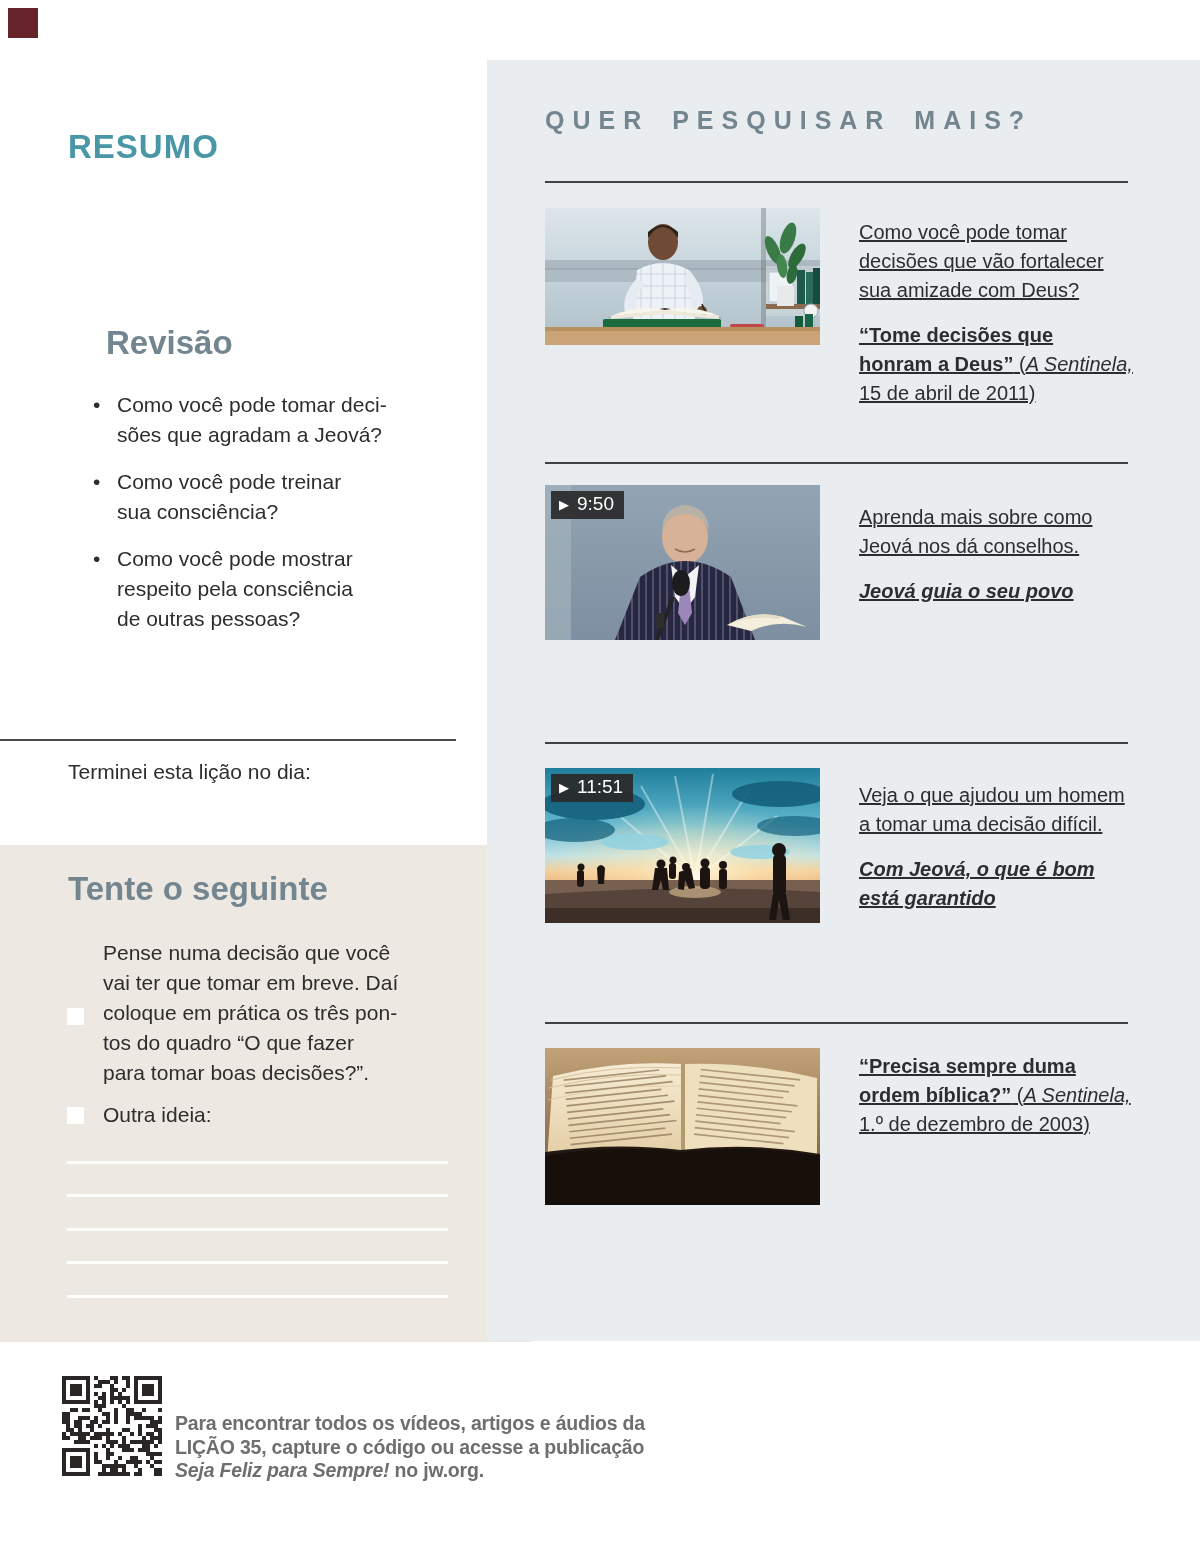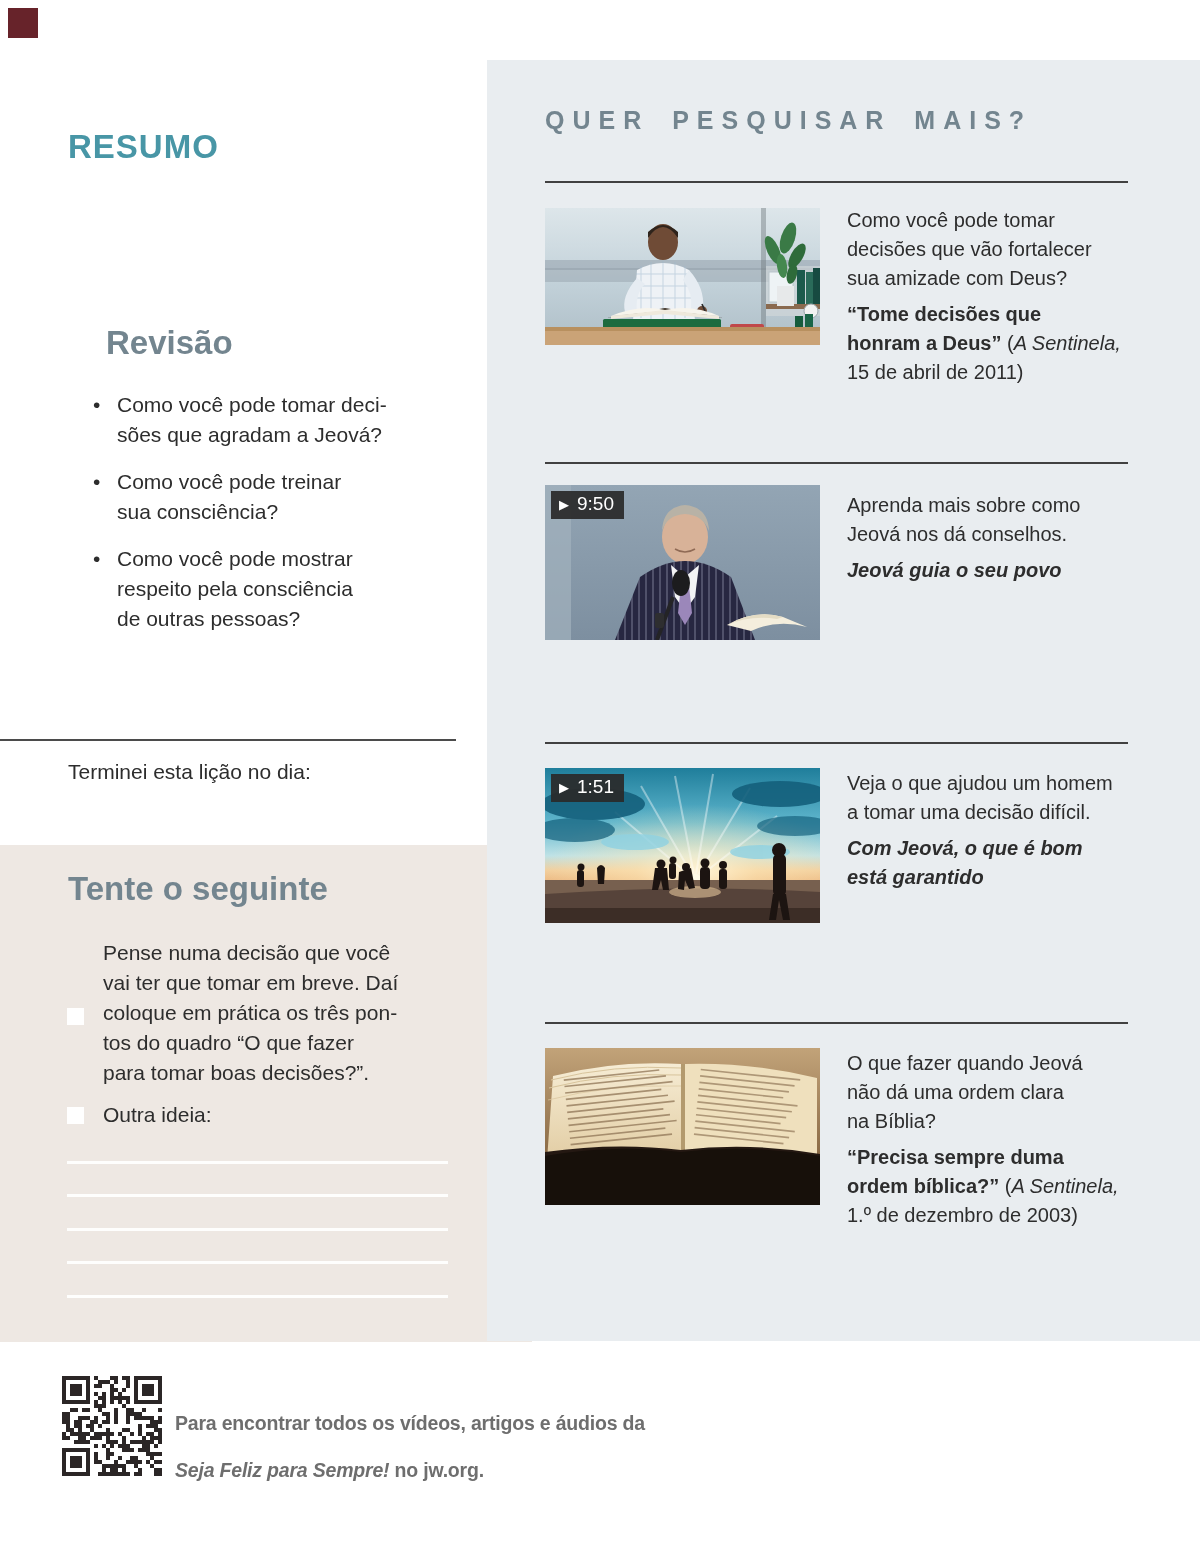--- a/index.html
+++ b/index.html
@@ -35,21 +35,21 @@
   .panel{position:absolute;left:487px;top:60px;width:713px;height:1281px;background:var(--panel,#e9edf0);}
   .panel-title{position:absolute;left:58px;top:46px;margin:0;font-size:25px;font-weight:bold;
                letter-spacing:8px;word-spacing:8px;color:var(--slate,#73858f);}
   .pdiv{position:absolute;left:58px;width:583px;height:2px;background:#414141;}
   .thumb{position:absolute;left:58px;width:275px;overflow:hidden;}
   .thumb svg{display:block;}
   .badge{position:absolute;top:6px;left:6px;background:rgba(42,42,42,.93);color:#fff;font-size:19px;
          padding:2px 10px 3px 8px;display:flex;align-items:center;gap:8px;line-height:1.2;}
   .badge .play{font-size:13px;}
   .rtext{position:absolute;left:356px;width:320px;font-size:20px;line-height:29px;}
-  .rtext p{margin:4px;}
+  .rtext p{margin:16px;text-decoration:underline;}
   .rtext .ref{margin-top:7px;}
   .rtext .vtitle{margin-top:7px;font-weight:bold;font-style:italic;}
 
   
   .qr{position:absolute;left:62px;top:1376px;width:100px;height:100px;}
   .footer-text{position:absolute;left:175px;top:1412px;width:540px;font-size:19.5px;line-height:23.5px;
                font-weight:bold;color:#6e6e6e;letter-spacing:-0.2px;margin:0;}
 </style>
 </head>
 <body>
@@ -260,21 +260,21 @@
             <rect x="174" y="101" width="8" height="20" rx="3"></rect>
           <circle cx="128" cy="92" r="3.5"></circle>
             <rect x="124" y="95" width="7" height="16" rx="3"></rect>
           <circle cx="36" cy="99" r="3.5"></circle>
             <rect x="32" y="102" width="7" height="17" rx="3"></rect>
           <path d="M52,100 q4,-6 8,0 l-1,16 l-6,0 Z"></path>
         </g>
       </svg>
       <div class="badge">
           <span class="play">▶</span>
-          <span>1:51</span>
+          <span>11:51</span>
         </div>
     </div>
     <div class="rtext" style="top:705px;">
       <p class="pre">Veja o que ajudou um homem
 a tomar uma decisão difícil.</p>
       <p class="vtitle pre">Com Jeová, o que é bom
 está garantido</p>
     </div>
 
     <div class="pdiv" style="top:962px;"></div>
@@ -324,23 +324,20 @@
             <rect x="152" y="78" width="100" height="1.7"></rect>
             <rect x="152" y="84.5" width="95" height="1.7"></rect>
             <rect x="152" y="91" width="90" height="1.7"></rect>
           </g>
         <path d="M136,16 L140,16 L140,108 L136,108 Z" fill="#b39a6e"></path>
         <path d="M0,104 Q70,94 136,102 Q205,94 275,106 L275,120 Q205,106 140,114 Q70,108 0,118 Z" fill="#241812"></path>
         <path d="M0,108 Q70,96 136,104 Q205,96 275,108 L275,157 L0,157 Z" fill="#17100a"></path>
       </svg>
     </div>
     <div class="rtext" style="top:985px;">
-      <p class="pre">O que fazer quando Jeová
-não dá uma ordem clara
-na Bíblia?</p>
       <p class="ref pre"><span class="b">“Precisa sempre duma
 ordem bíblica?”</span><span> (</span><span class="i">A Sentinela,</span><span>
 1.º de dezembro de 2003)</span></p>
     </div>
   </section>
 
   <div class="qr"><svg width="100" height="100" viewBox="0 0 100 100">
         <rect width="100" height="100" fill="#fff"></rect>
         <g fill="#2b2626">
           <rect x="32" y="0" width="4" height="4"></rect>
@@ -560,16 +557,16 @@
           <rect x="96" y="96" width="4" height="4"></rect>
           <path fill-rule="evenodd" d="M0 0h28v28h-28Z M4 4v20h20v-20Z"></path>
           <rect x="8" y="8" width="12" height="12"></rect>
           <path fill-rule="evenodd" d="M72 0h28v28h-28Z M76 4v20h20v-20Z"></path>
           <rect x="80" y="8" width="12" height="12"></rect>
           <path fill-rule="evenodd" d="M0 72h28v28h-28Z M4 76v20h20v-20Z"></path>
           <rect x="8" y="80" width="12" height="12"></rect>
         </g>
       </svg></div>
   <p class="footer-text"><span>Para encontrar todos os vídeos, artigos e áudios da</span><br>
-  <br>
+  <span>LIÇÃO 35, capture o código ou acesse a publicação</span><br>
   <span class="i">Seja Feliz para Sempre!</span><span> no jw.org.</span></p>
 
 </div>
 
 </body></html>

